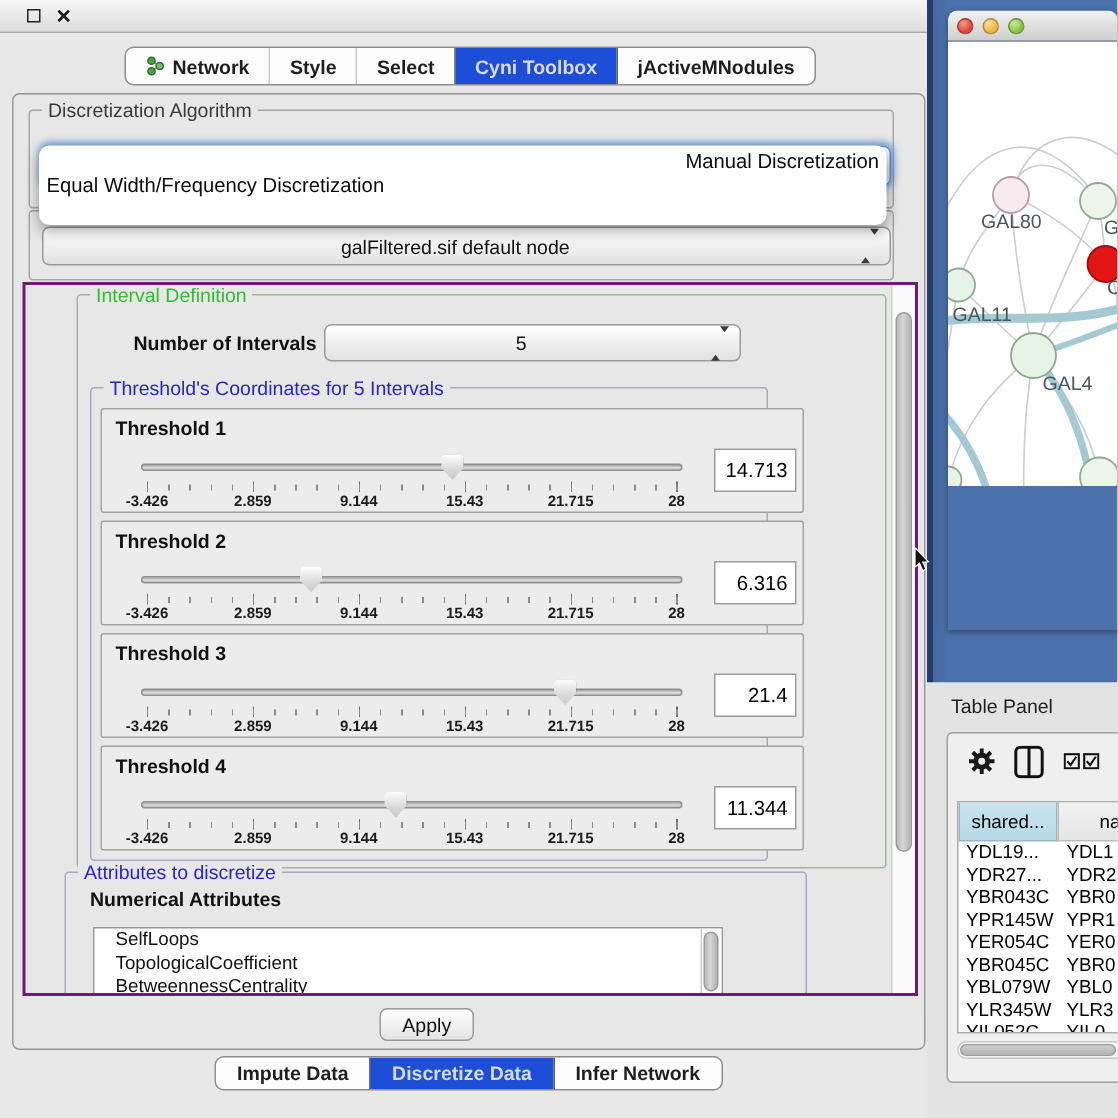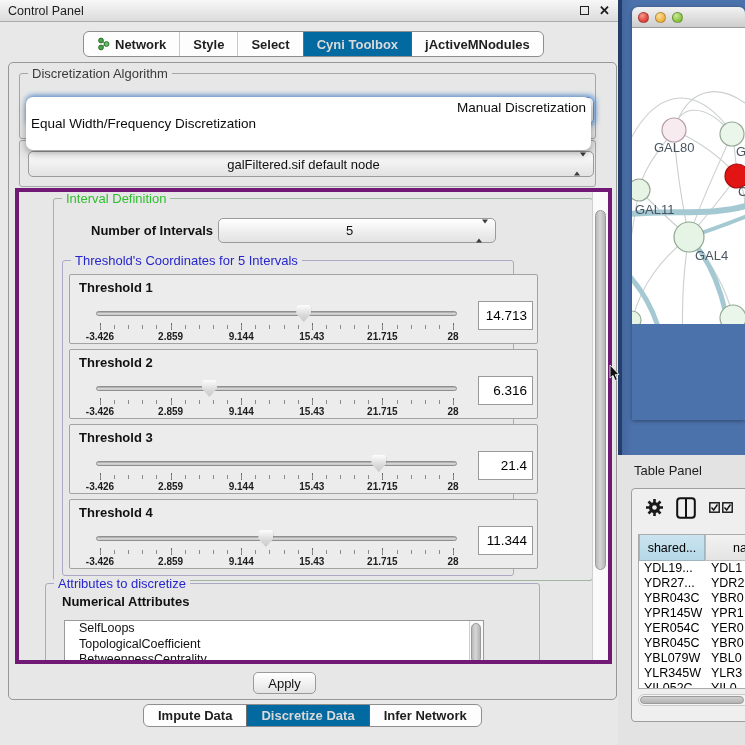--- a/index.html
+++ b/index.html
@@ -16,21 +16,21 @@
   .win-btn { margin-left:10px; color:#1b1b1b; cursor:default; }
   .float-glyph { width:9px; height:9px; border:1.6px solid #222; display:inline-block; }
   .close-glyph { font-size:13px; font-weight:bold; line-height:9px; }
 
   
   .tabbar { position:absolute; display:flex; background:#FDFDFD; border:1px solid #8E8E8E;
     border-radius:6px; overflow:hidden; height:26px; align-items:stretch; }
   .tab { display:flex; align-items:center; gap:5px; padding:0 13px; font-size:13px;
     font-weight:bold; color:#1e1e1e; border-left:1px solid #C9C9C9; background:transparent; }
   .tab:first-child { border-left:none; }
-  .tab.sel { background:#0369a1; color:#DADADA; border-left-color:#6F6F6F; }
+  .tab.sel { background:#1d4ed8; color:#DADADA; border-left-color:#6F6F6F; }
   .tab.sel + .tab { border-left-color:#5e5e5e; }
   #top-tabs { left:83px; top:31px; }
   #bottom-tabs { left:143px; top:704px; height:23px; }
   #bottom-tabs .tab { padding:0 14px; }
 
   
   #outer-panel { position:absolute; left:8px; top:62px; width:609px; height:638px;
     border:1px solid #979797; border-radius:5px; background:#E7E7E7; }
 
   .group { position:absolute; border:1px solid #A6A6A6; border-radius:3px; }
@@ -53,21 +53,21 @@
   
   #algo-popup { position:absolute; left:6px; top:23px; width:565px; height:53px; z-index:8;
     background:#FFFFFF; border-radius:7px; box-shadow:0 3px 9px rgba(0,0,0,.38);
     padding-top:3px; }
   .popup-item { font-size:13.5px; color:#0c0c0c; padding:0 5px; height:16px; line-height:16px; }
   .popup-prompt { text-align:center; color:#ABABAB; }
   .popup-bold { font-weight:normal;text-align:right; }
 
   
   #scroll-panel { position:absolute; left:6px; top:125px; width:597px; height:476px;
-    border:4px solid #701a75; background:#E7E7E7; overflow:hidden; }
+    border:2px solid #701a75; background:#E7E7E7; overflow:hidden; }
   .vscroll { position:absolute; top:0; bottom:0; right:0; width:16px;
     background:#FAFAFA; border-left:1px solid #CFCFCF; }
   .vscroll .thumb { position:absolute; left:2px; width:11px; border-radius:6px;
     background:linear-gradient(90deg,#B9B9B9,#D6D6D6 45%,#B4B4B4); border:1px solid #9a9a9a; }
 
   
   .thr-box { position:absolute; left:6px; width:469px; height:70px;
     border:1px solid #A3A3A3; border-radius:2px; background:#ECECEC; }
   .thr-label { position:absolute; left:9px; top:5px; font-size:13px; font-weight:bold; color:#111; }
   .track-zone { position:absolute; left:30px; top:30px; width:353px; height:36px; }
@@ -139,21 +139,20 @@
   svg text { font-family:"Liberation Sans",sans-serif; }
 </style>
 </head>
 <body>
 
 <div id="stage">
 
   <div id="control-panel">
 
     <div id="cp-titlebar">
-      <span id="cp-title">Control Panel</span>
       <span class="win-btn"><span class="float-glyph"></span></span>
       <span class="win-btn close-glyph">✕</span>
     </div>
 
     <div class="tabbar" id="top-tabs">
       <div class="tab">
         <svg width="13" height="14" viewBox="0 0 13 14">
           <line x1="4" y1="3.5" x2="9" y2="7" stroke="#7aa67a" stroke-width="1.2"></line>
           <line x1="4" y1="10.5" x2="9" y2="7" stroke="#7aa67a" stroke-width="1.2"></line>
           <circle cx="4" cy="3.5" r="2.4" fill="#49A349" stroke="#2c702c"></circle>

